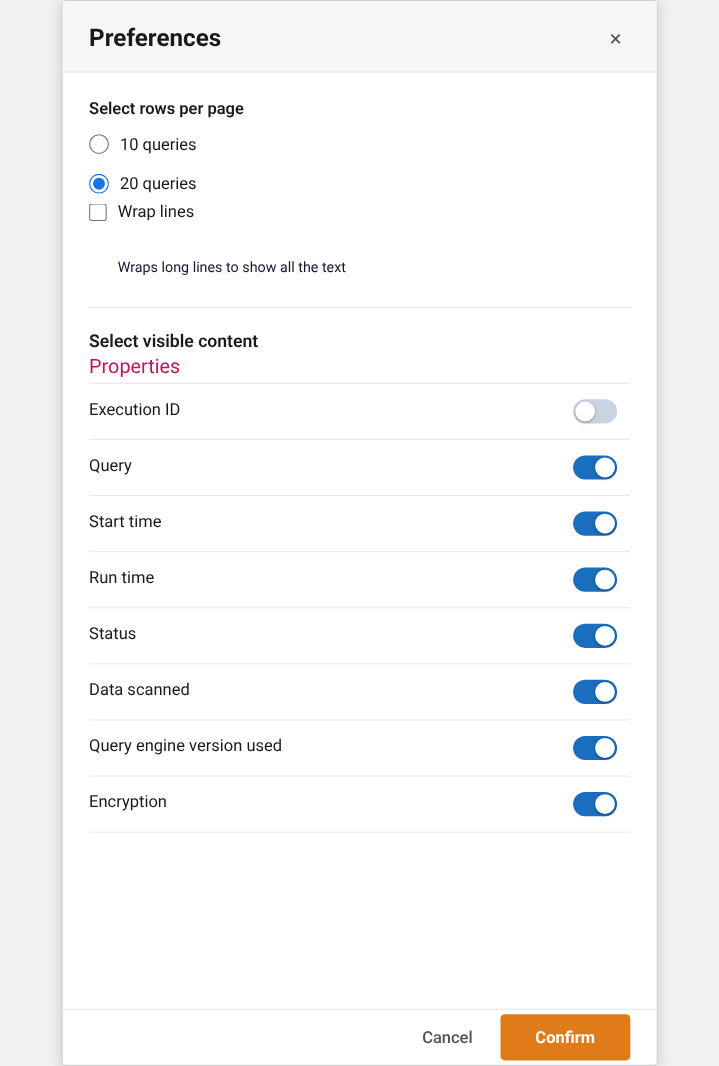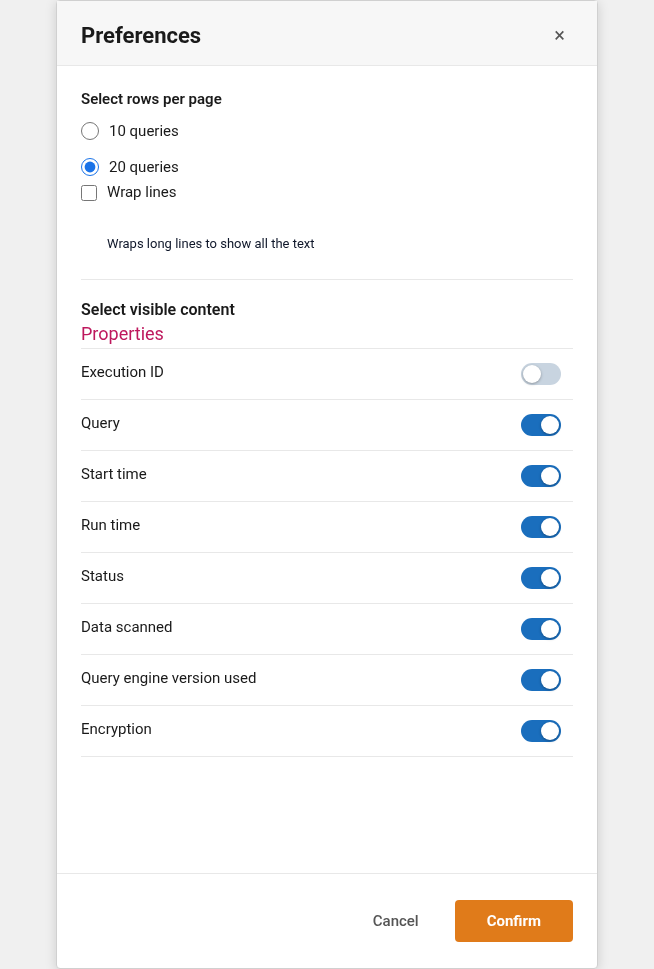--- a/index.html
+++ b/index.html
@@ -210,23 +210,23 @@
       left: 2px;
     }
 
     .toggle-slider.on::before {
       left: 20px;
     }
 
     .dialog-footer {
       display: flex;
       justify-content: flex-end;
-      padding: 26px 24px;
+      padding: 4px 24px;
       border-top: 1px solid #e8e8e8;
-      gap: 16px;
+      gap: 5px;
     }
 
     .cancel-btn {
       background: none;
       border: none;
       font-size: 15px;
       font-weight: 500;
       color: #555;
       cursor: pointer;
       padding: 10px 20px;

